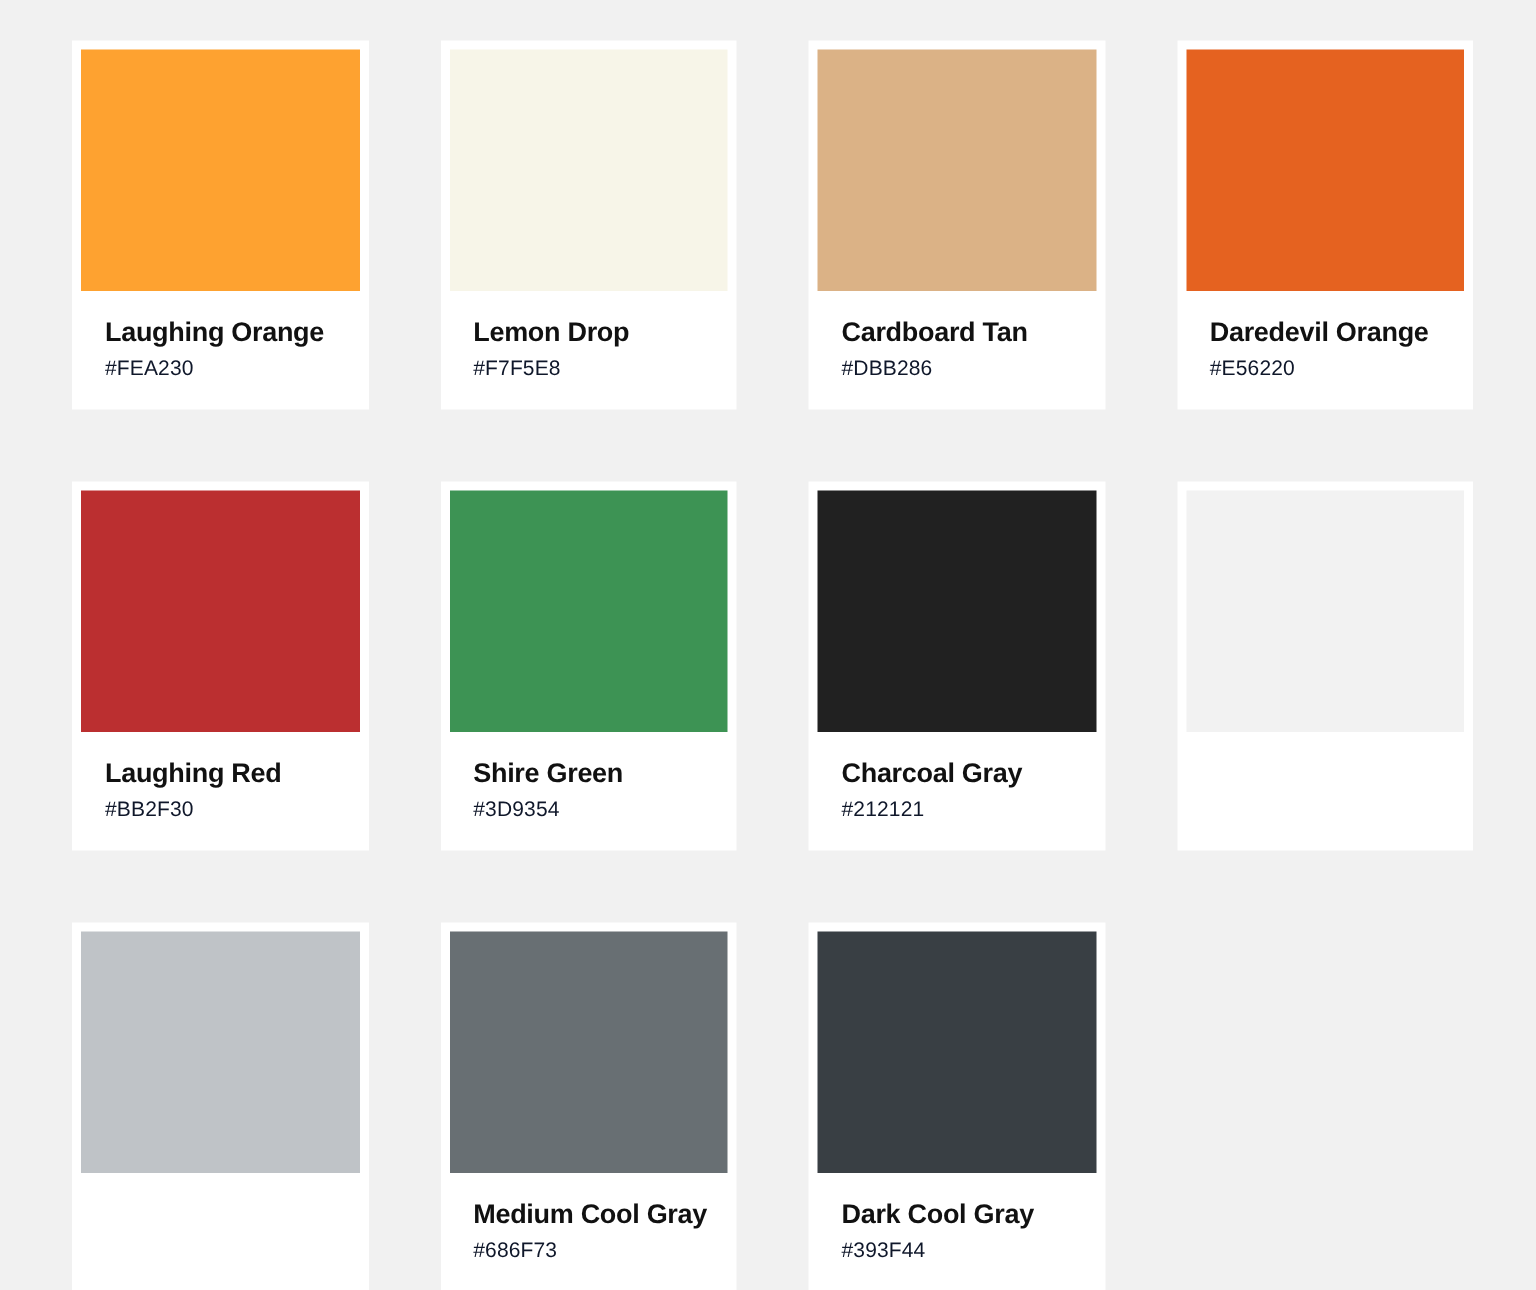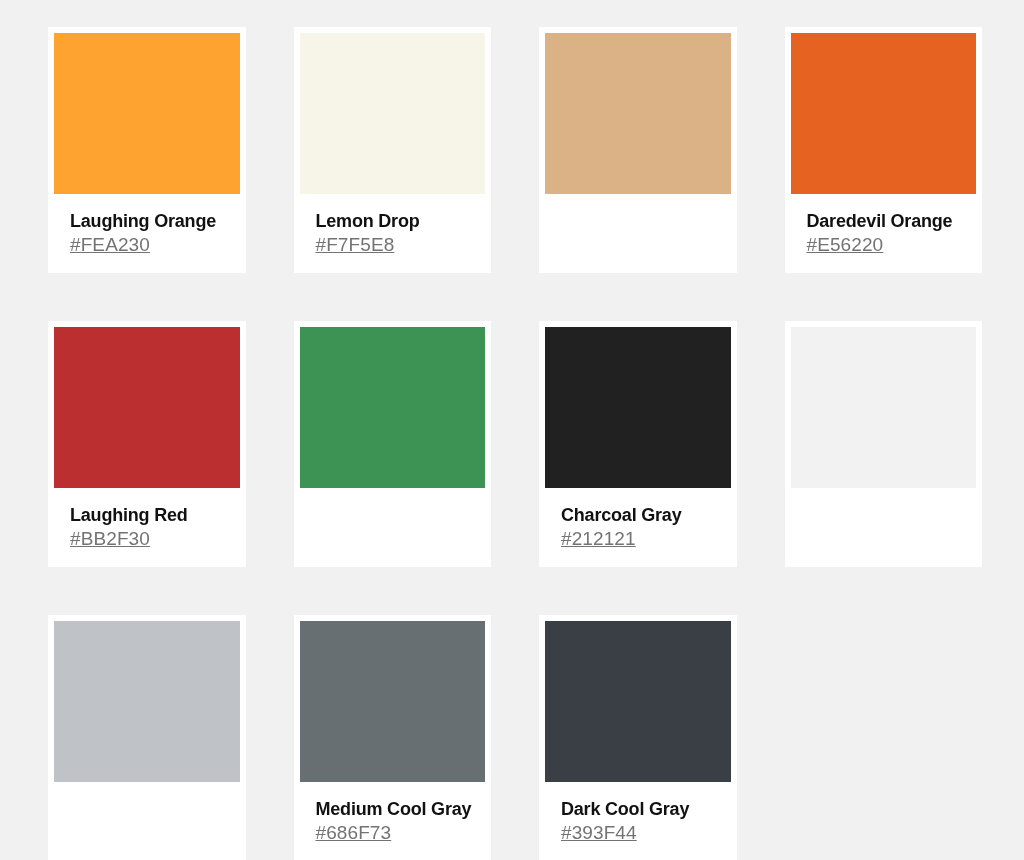--- a/index.html
+++ b/index.html
@@ -50,27 +50,26 @@
   .swatch-name {
     font-size: 18px;
     font-weight: bold;
     color: #111111;
     line-height: 22px;
     letter-spacing: -0.2px;
     white-space: nowrap;
   }
 
   .swatch-hex {
-    font-size: 19px;
+    font-size: 14px;
     font-weight: normal;
-    color: #737373;
+    color: #0f172a;
     line-height: 18px;
     margin-top: 4px;
     letter-spacing: 0.1px;
-    text-decoration: underline;
   }
 </style>
 </head>
 <body style="background: rgb(241, 241, 241);">
 
 <div class="palette-grid" id="palette-grid">
     <div class="swatch-card">
       <div class="swatch-chip" style="background-color: rgb(254, 162, 48);"></div>
       <div class="swatch-meta">
         <div class="swatch-name">Laughing Orange</div>
@@ -79,37 +78,45 @@
     </div>
     <div class="swatch-card">
       <div class="swatch-chip" style="background-color: rgb(247, 245, 232);"></div>
       <div class="swatch-meta">
         <div class="swatch-name">Lemon Drop</div>
         <div class="swatch-hex">#F7F5E8</div>
       </div>
     </div>
     <div class="swatch-card">
       <div class="swatch-chip" style="background-color: rgb(219, 178, 134);"></div>
+      <div class="swatch-meta">
+        <div class="swatch-name">Cardboard Tan</div>
+        <div class="swatch-hex">#DBB286</div>
+      </div>
     </div>
     <div class="swatch-card">
       <div class="swatch-chip" style="background-color: rgb(229, 98, 32);"></div>
       <div class="swatch-meta">
         <div class="swatch-name">Daredevil Orange</div>
         <div class="swatch-hex">#E56220</div>
       </div>
     </div>
     <div class="swatch-card">
       <div class="swatch-chip" style="background-color: rgb(187, 47, 48);"></div>
       <div class="swatch-meta">
         <div class="swatch-name">Laughing Red</div>
         <div class="swatch-hex">#BB2F30</div>
       </div>
     </div>
     <div class="swatch-card">
       <div class="swatch-chip" style="background-color: rgb(61, 147, 84);"></div>
+      <div class="swatch-meta">
+        <div class="swatch-name">Shire Green</div>
+        <div class="swatch-hex">#3D9354</div>
+      </div>
     </div>
     <div class="swatch-card">
       <div class="swatch-chip" style="background-color: rgb(33, 33, 33);"></div>
       <div class="swatch-meta">
         <div class="swatch-name">Charcoal Gray</div>
         <div class="swatch-hex">#212121</div>
       </div>
     </div>
     <div class="swatch-card">
       <div class="swatch-chip" style="background-color: rgb(242, 242, 242);"></div>

